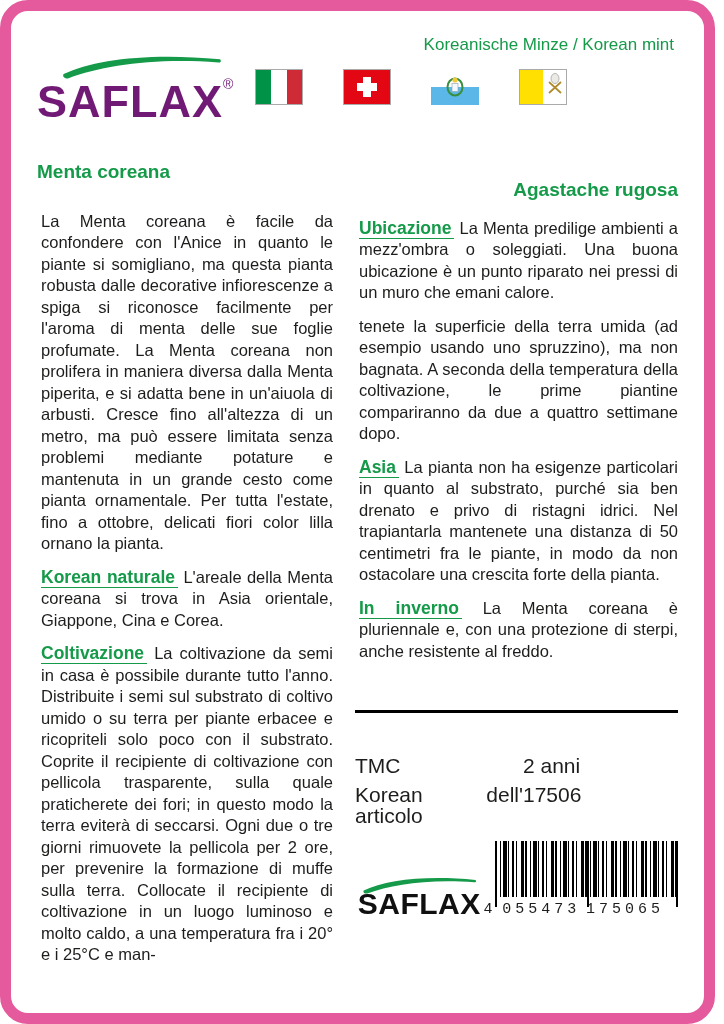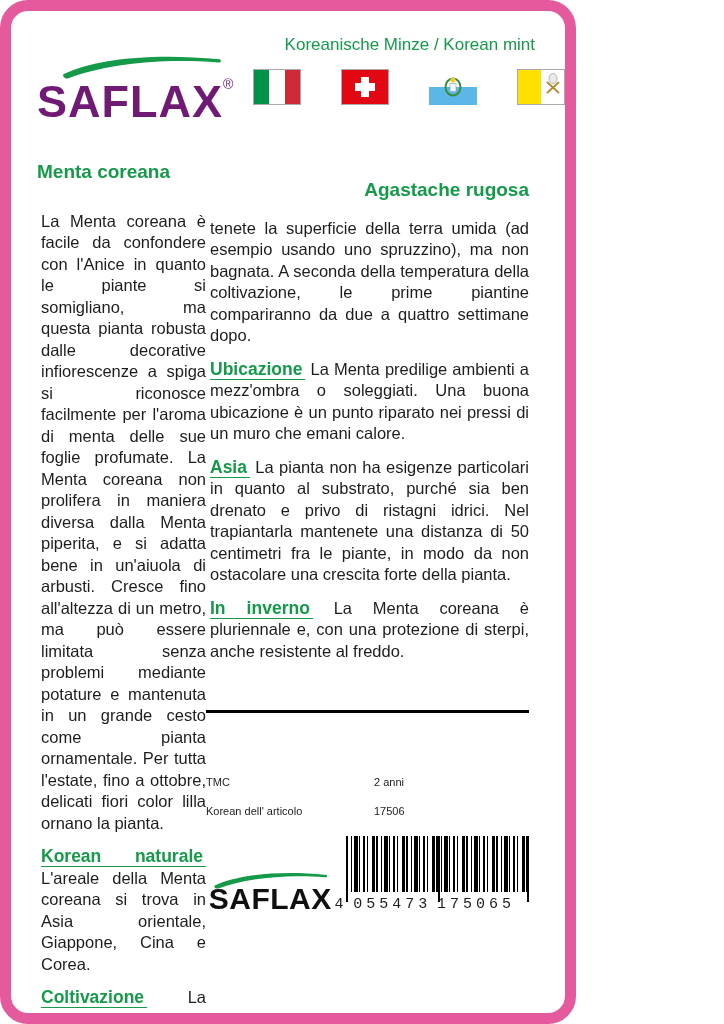--- a/index.html
+++ b/index.html
@@ -1,48 +1,48 @@
 <!DOCTYPE html>
 <html><head>
 <meta charset="utf-8">
 <style>
   html,body { margin:0; padding:0; background:#ffffff; }
   .page {
-    width:576px; height:1024px; box-sizing:border-box;
+    width:715px; height:1024px; box-sizing:border-box;
     border:11px solid #e45a9d; border-radius:28px;
-    padding:14px 36px 16px 26px;
+    padding:14px 26px 16px 26px;
     font-family:"Liberation Sans", sans-serif;
     color:#1d1d1b; position:relative; overflow:hidden;
     background:#fff;
   }
   .subtitle {
     position:absolute; top:24px; right:30px;
     color:#159a49; font-size:17px;
   }
   .brand-row { display:flex; align-items:center; margin-top:26px; }
   .logo { width:200px; }
   .logo .swoosh { display:block; width:188px; height:28px; margin-left:10px; }
   .brand-text { font-size:45px; font-weight:bold; letter-spacing:1px; line-height:0.85; color:#701a75; white-space:nowrap; }
   .brand-text sup { font-size:14px; font-weight:normal; vertical-align:28px; letter-spacing:0; }
   .flags { display:flex; align-items:center; gap:40px; margin-left:18px; margin-top:2px; }
   .flag { width:48px; height:36px; display:block; }
 
-  .columns { display:flex; margin-top:30px; }
+  .columns { display:flex; gap:22px; margin-top:30px; }
   .col { width:323px; font-size:16.5px; line-height:21.5px; text-align:justify; }
   .col p { margin:0 0 12px 4px; }
   .col-title { color:#159a49; font-size:19px; font-weight:bold; margin:0; }
   .left-title { margin:10px 0 28px 0; }
   .right-title { text-align:right; padding-top:28px; margin-bottom:17px; }
   .sec-head {
     color:#159a49; font-weight:bold; font-size:17.5px;
     border-bottom:1.5px solid #159a49; padding-right:3px;
   }
 
   .divider { border:none; border-top:3px solid #000; margin:48px 0 0 0; }
-  .info { margin-top:59px; font-size:11px; }
+  .info { margin-top:42px; font-size:21px; }
   .info-row { display:flex; margin-bottom:7px; }
   .info-label { width:168px; }
   .info-value { }
 
   .bottom-row { display:flex; justify-content:space-between; align-items:flex-end; margin-top:14px; }
   .logo-small { width:140px; text-align:center; padding-bottom:6px; }
   .logo-small .swoosh { display:block; width:126px; height:20px; margin:0 auto -1px auto; }
   .brand-text-small { font-size:30px; font-weight:bold; letter-spacing:0.5px; color:#101010; }
 
   .barcode { width:212px; position:relative; }
@@ -113,22 +113,22 @@
 
     <div class="col">
       <h2 class="col-title left-title">Menta coreana</h2>
       <p>La Menta coreana è facile da confondere con l'Anice in quanto le piante si somigliano, ma questa pianta robusta dalle decorative infiorescenze a spiga si riconosce facilmente per l'aroma di menta delle sue foglie profumate. La Menta coreana non prolifera in maniera diversa dalla Menta piperita, e si adatta bene in un'aiuola di arbusti. Cresce fino all'altezza di un metro, ma può essere limitata senza problemi mediante potature e mantenuta in un grande cesto come pianta ornamentale. Per tutta l'estate, fino a ottobre, delicati fiori color lilla ornano la pianta.</p>
       <p><span class="sec-head">Korean naturale</span> <span>L'areale della Menta coreana si trova in Asia orientale, Giappone, Cina e Corea.</span></p>
       <p><span class="sec-head">Coltivazione</span> <span>La coltivazione da semi in casa è possibile durante tutto l'anno. Distribuite i semi sul substrato di coltivo umido o su terra per piante erbacee e ricopriteli solo poco con il substrato. Coprite il recipiente di coltivazione con pellicola trasparente, sulla quale praticherete dei fori; in questo modo la terra eviterà di seccarsi. Ogni due o tre giorni rimuovete la pellicola per 2 ore, per prevenire la formazione di muffe sulla terra. Collocate il recipiente di coltivazione in un luogo luminoso e molto caldo, a una temperatura fra i 20° e i 25°C e man-</span></p>
     </div>
 
     <div class="col">
       <h2 class="col-title right-title">Agastache rugosa</h2>
+      <p><span class="sec-head">Ubicazione</span> <span>La Menta predilige ambienti a mezz'ombra o soleggiati. Una buona ubicazione è un punto riparato nei pressi di un muro che emani calore.</span></p>
       <p>tenete la superficie della terra umida (ad esempio usando uno spruzzino), ma non bagnata. A seconda della temperatura della coltivazione, le prime piantine compariranno da due a quattro settimane dopo.</p>
-      <p><span class="sec-head">Ubicazione</span> <span>La Menta predilige ambienti a mezz'ombra o soleggiati. Una buona ubicazione è un punto riparato nei pressi di un muro che emani calore.</span></p>
       <p><span class="sec-head">Asia</span> <span>La pianta non ha esigenze particolari in quanto al substrato, purché sia ben drenato e privo di ristagni idrici. Nel trapiantarla mantenete una distanza di 50 centimetri fra le piante, in modo da non ostacolare una crescita forte della pianta.</span></p>
       <p><span class="sec-head">In inverno</span> <span>La Menta coreana è pluriennale e, con una protezione di sterpi, anche resistente al freddo.</span></p>
 
       <hr class="divider">
 
       <div class="info">
         <div class="info-row">
           <span class="info-label">TMC</span>
           <span class="info-value">2 anni</span>
         </div>

